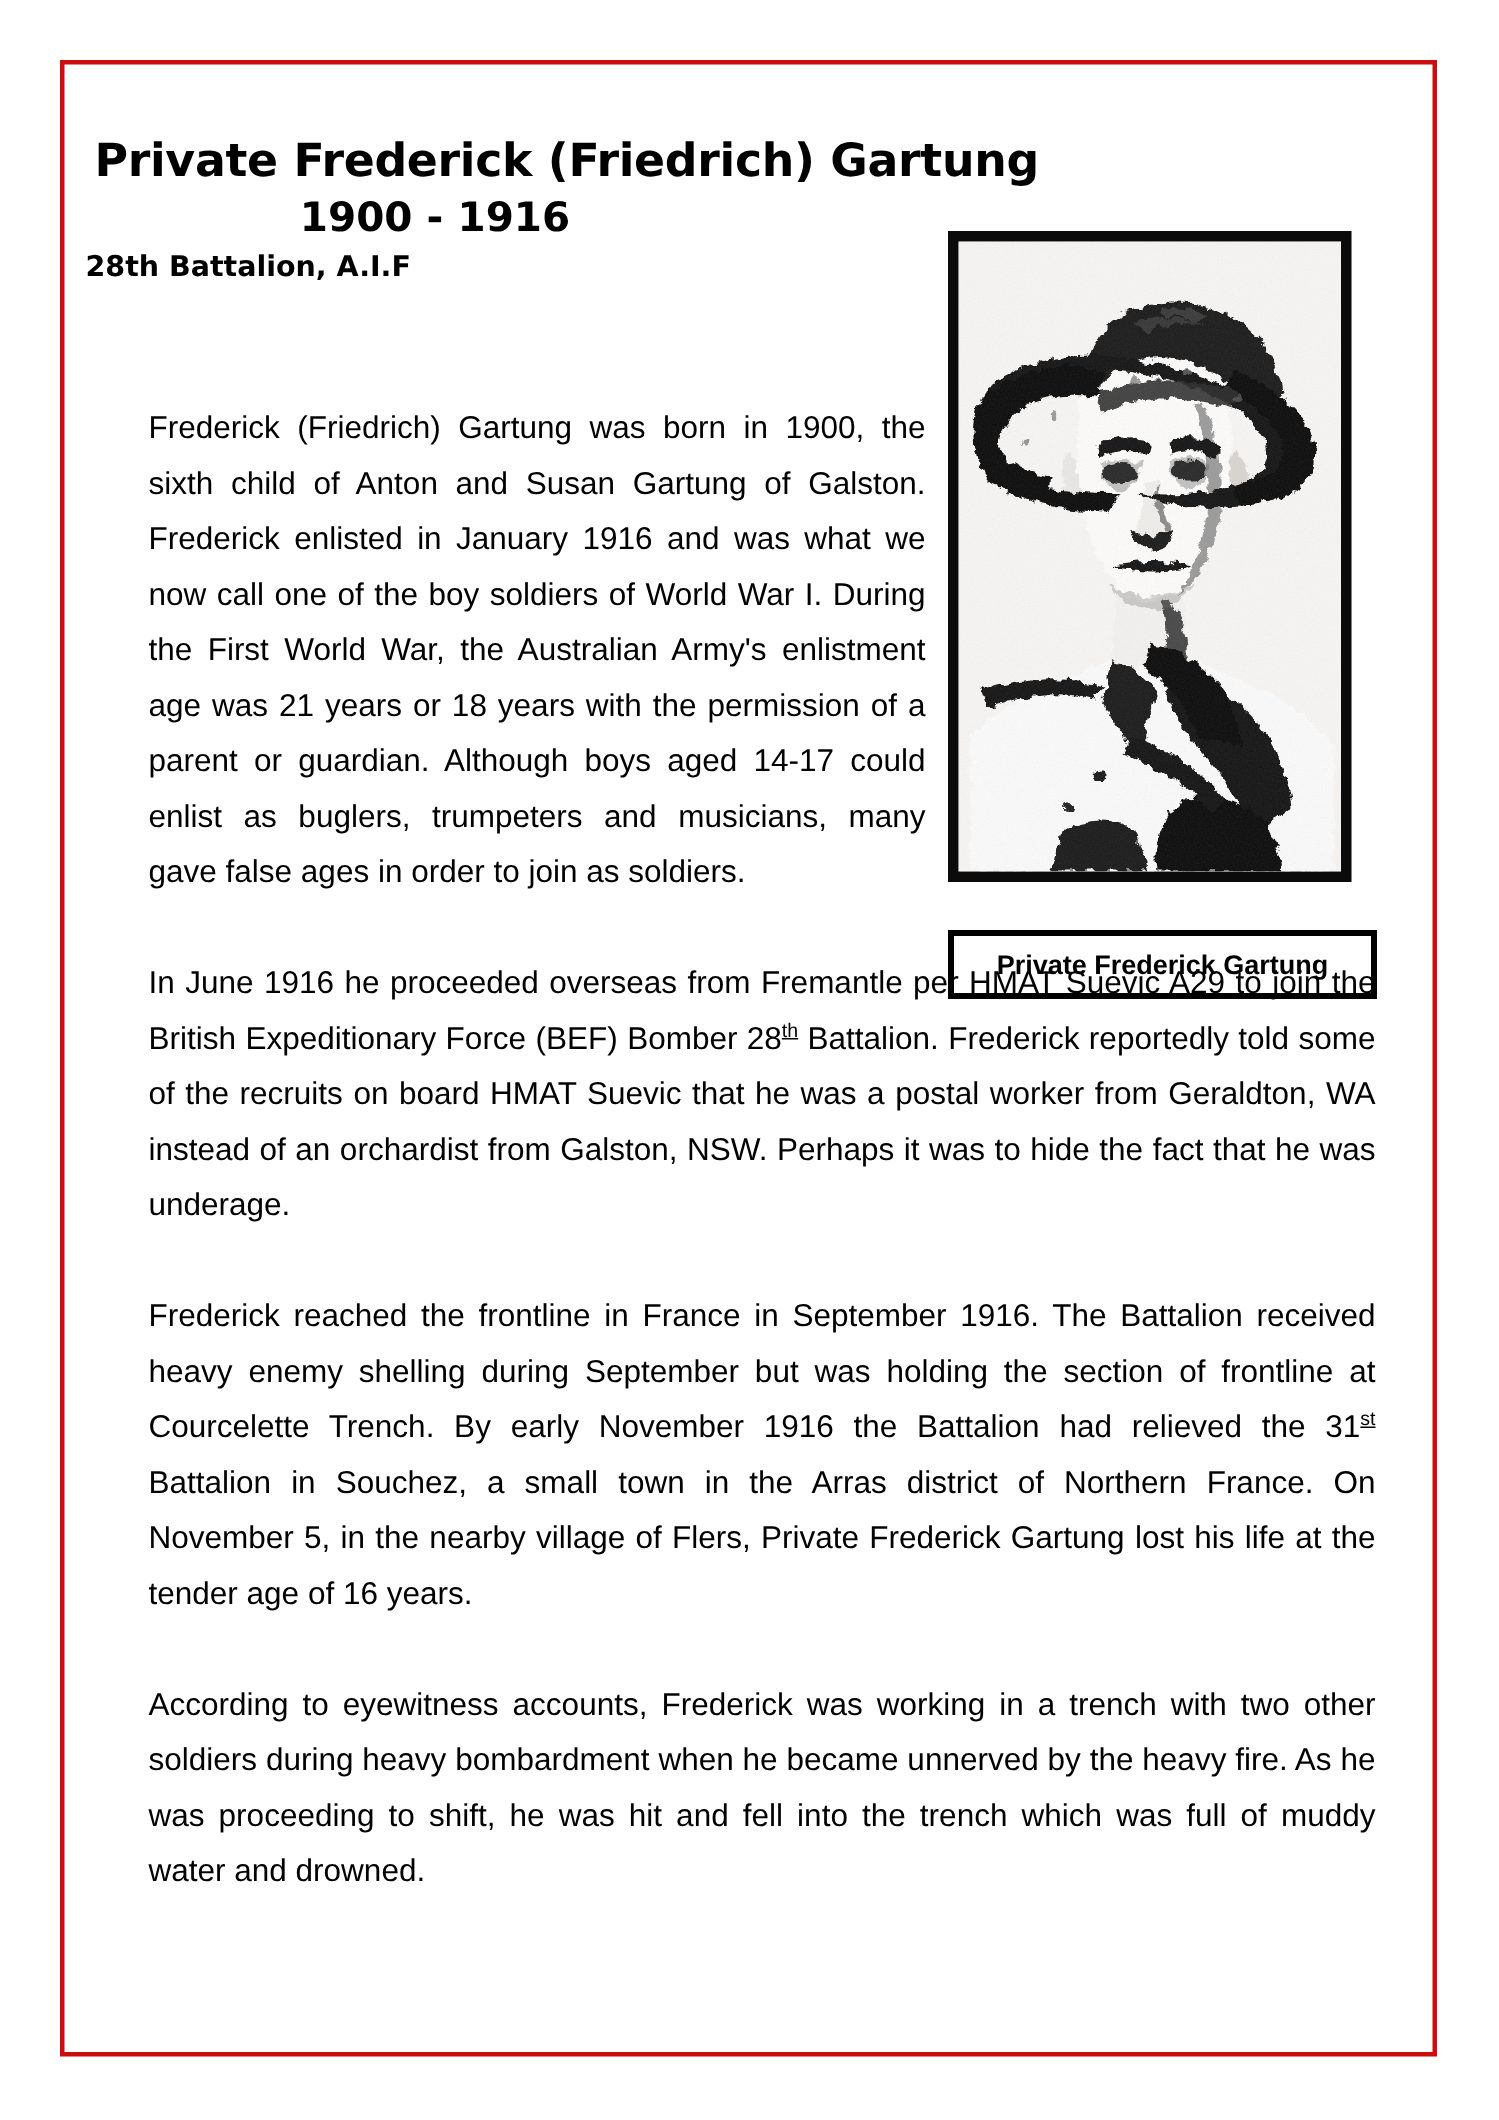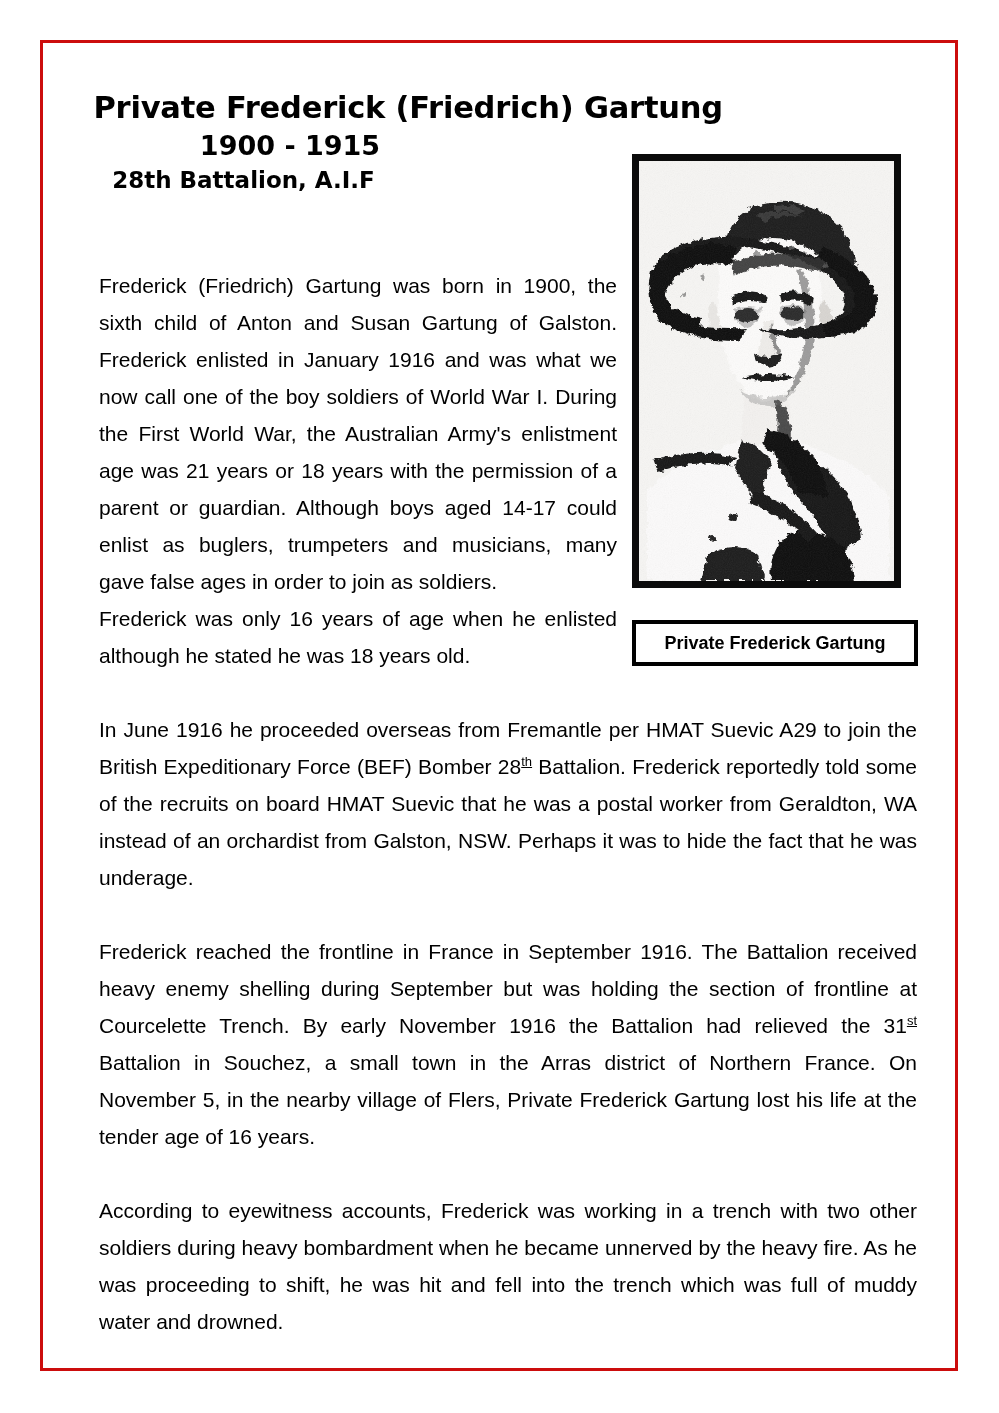--- a/index.html
+++ b/index.html
@@ -43,40 +43,41 @@
     left: 0px;
     top: 48px;
     width: 680px;
   }
   h1.doc-title {
     margin: 0;
     font-family: "DejaVu Sans", sans-serif;
     font-size: 30.5px;
     font-weight: bold;
     letter-spacing: -0.2px;
-    text-align: right;
+    text-align: left;
     line-height: 1.12;
     white-space: nowrap;
+    padding-left: 20px;
   }
   h2.doc-dates {
     margin: 6px 0 0 0;
     font-family: "DejaVu Sans", sans-serif;
     font-size: 27px;
     font-weight: bold;
     text-align: center;
     line-height: 1.12;
     padding-right: 186px;
     white-space: nowrap;
   }
   h3.doc-unit {
     margin: 7px 0 0 0;
     font-family: "DejaVu Sans", sans-serif;
-    font-size: 23px;
-    font-weight: bold;
-    text-align: center;
+    font-size: 19px;
+    font-weight: bold;
+    text-align: left;
     line-height: 1.12;
     padding-right: 293px;
     white-space: nowrap;
     padding-left: 14px;
   }
 
   
   #photo-figure {
     position: absolute;
     left: 589px;
@@ -147,21 +148,21 @@
   }
 </style>
 </head>
 <body>
 
 <div id="page-frame">
   <div id="content">
 
     <div class="title-block">
       <h1 class="doc-title">Private Frederick (Friedrich) Gartung</h1>
-      <h2 class="doc-dates">1900 - 1915</h2>
+      <h2 class="doc-dates">1900 - 1916</h2>
       <h3 class="doc-unit">28th Battalion, A.I.F</h3>
     </div>
 
     <figure id="photo-figure" style="margin:0;">
       <div id="photo-frame">
         <svg viewBox="0 0 255 420" preserveAspectRatio="none">
           <defs>
             <filter id="grain">
               <feTurbulence type="fractalNoise" baseFrequency="0.95" numOctaves="3" seed="7" result="n"></feTurbulence>
               <feColorMatrix in="n" type="saturate" values="0"></feColorMatrix>
@@ -264,21 +265,20 @@
         </svg>
       </div>
       <figcaption id="photo-caption">
         <span class="cap-text">Private Frederick Gartung</span>
       </figcaption>
     </figure>
 
     <div id="body-text">
 
       <p class="p-wrap">Frederick (Friedrich) Gartung was born in 1900, the sixth child of Anton and Susan Gartung of Galston. Frederick enlisted in January 1916 and was what we now call one of the boy soldiers of World War I. During the First World War, the Australian Army's enlistment age was 21 years or 18 years with the permission of a parent or guardian. Although boys aged 14-17 could enlist as buglers, trumpeters and musicians, many gave false ages in order to join as soldiers.</p>
-      <p class="p-wrap">Frederick was only 16 years of age when he enlisted although he stated he was 18 years old.</p>
 
       <div class="gap-md"></div>
 
       <p class="p-full"><span>In June 1916 he proceeded overseas from Fremantle per HMAT Suevic A29 to join the British Expeditionary Force (BEF) Bomber 28</span><sup>th</sup><span> Battalion. Frederick reportedly told some of the recruits on board HMAT Suevic that he was a postal worker from Geraldton, WA instead of an orchardist from Galston, NSW. Perhaps it was to hide the fact that he was underage.</span></p>
 
       <div class="gap-md"></div>
 
       <p class="p-full"><span>Frederick reached the frontline in France in September 1916. The Battalion received heavy enemy shelling during September but was holding the section of frontline at Courcelette Trench. By early November 1916 the Battalion had relieved the 31</span><sup>st</sup><span> Battalion in Souchez, a small town in the Arras district of Northern France. On November 5, in the nearby village of Flers, Private Frederick Gartung lost his life at the tender age of 16 years.</span></p>
 
       <div class="gap-md"></div>

